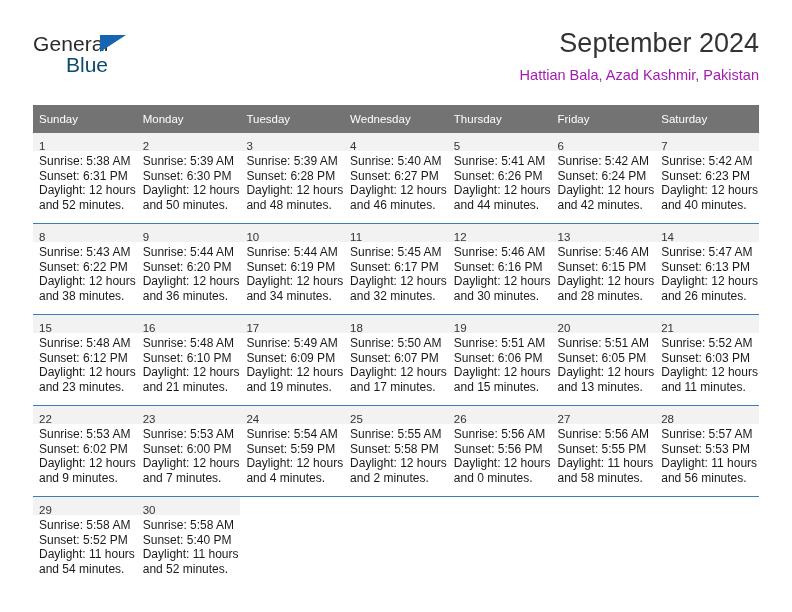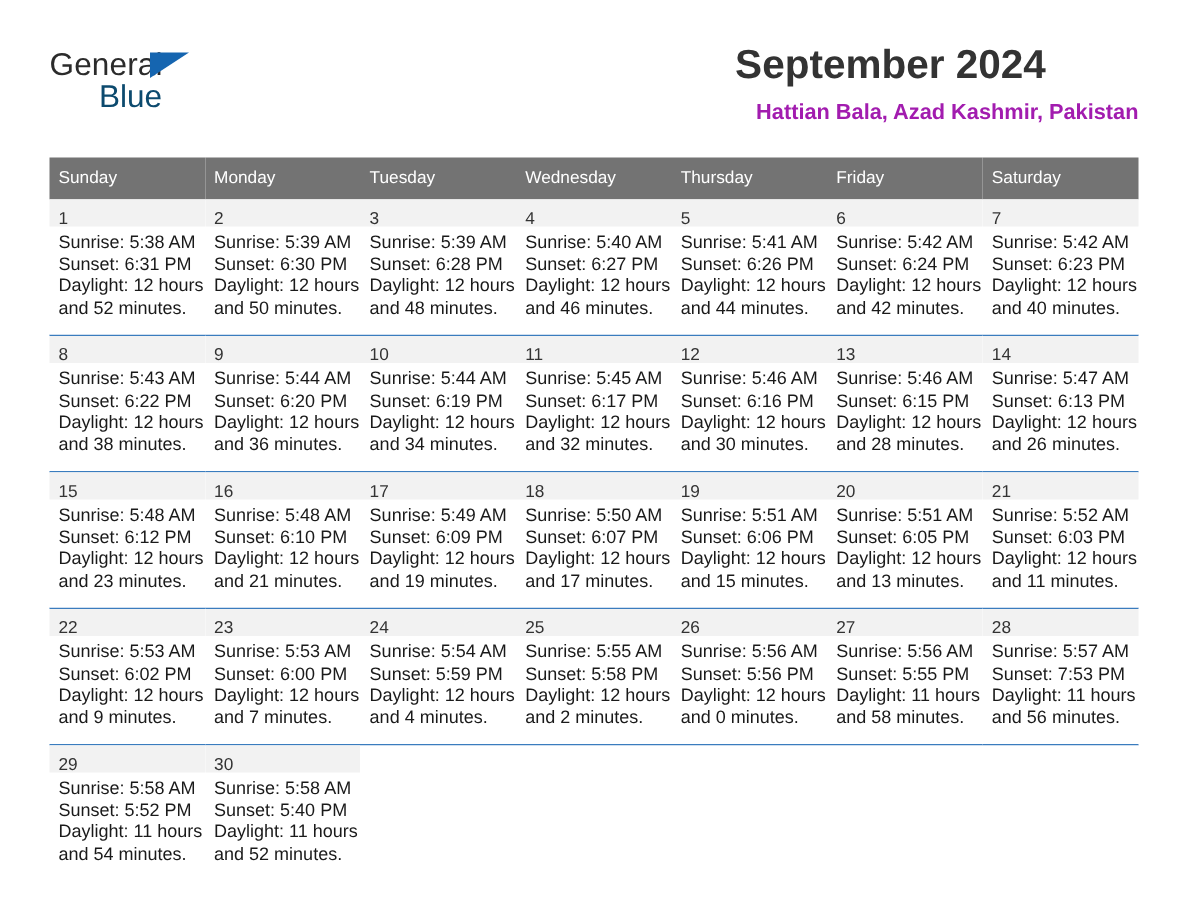--- a/index.html
+++ b/index.html
@@ -61,21 +61,21 @@
     top: 21px;
     font-size: 21px;
     color: #0c4a6e;
     font-family: "Liberation Sans", sans-serif;
   }
 
   .title-block {
     position: absolute;
     right: 0;
     top: 0;
-    font-weight: bold;
+    text-align: right;
   }
   .cal-title {
     font-size: 27px;
     color: #333333;
     line-height: 34px;
     white-space: nowrap;
   }
   .cal-subtitle {
     font-size: 14.5px;
     color: #a21caf;
@@ -488,21 +488,21 @@
                 <div>Daylight: 11 hours</div>
                 <div>and 58 minutes.</div>
               </div>
             </div>
           </td>
           <td>
             <div class="cell filled">
               <div class="daynum-band"><span class="daynum">28</span></div>
               <div class="cell-body">
                 <div>Sunrise: 5:57 AM</div>
-                <div>Sunset: 7:53 PM</div>
+                <div>Sunset: 5:53 PM</div>
                 <div>Daylight: 11 hours</div>
                 <div>and 56 minutes.</div>
               </div>
             </div>
           </td>
         </tr>
         <tr class="week-row">
           <td>
             <div class="cell filled">
               <div class="daynum-band"><span class="daynum">29</span></div>

